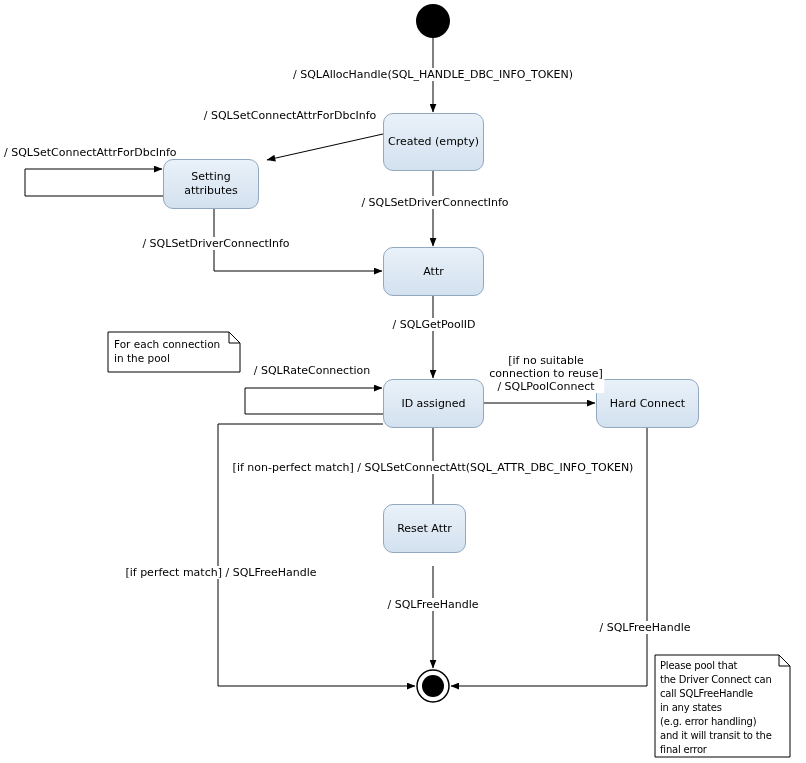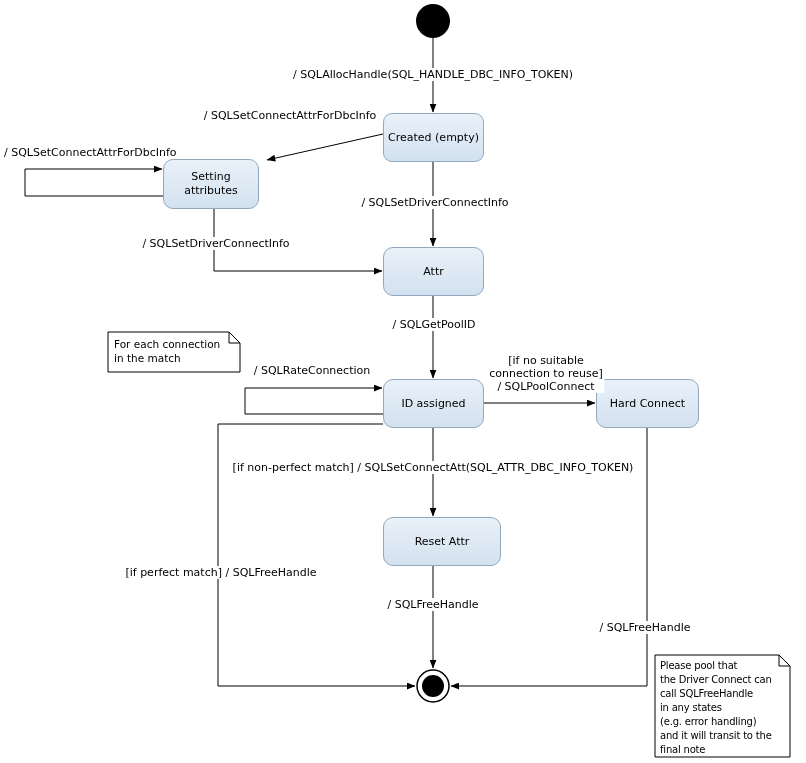--- a/index.html
+++ b/index.html
@@ -67,42 +67,42 @@
 
     <circle class="ring" cx="433" cy="686" r="16"></circle>
     <circle class="dot" cx="433" cy="686" r="11"></circle>
 
     <path class="note-shape" d="M108,332 L229,332 L240,343 L240,372 L108,372 Z"></path>
     <path class="note-fold" d="M229,332 L229,343 L240,343"></path>
     <path class="note-shape" d="M655,655 L779,655 L790,666 L790,757 L655,757 Z"></path>
     <path class="note-fold" d="M779,655 L779,666 L790,666"></path>
   </svg>
 
-  <div class="state" style="left:383px; top:113px; width:101px; height:49px;border-radius:9px;">
+  <div class="state" style="left:383px; top:113px; width:101px; height:58px;">
     <span>Created (empty)</span>
   </div>
 
   <div class="state" style="left:163px; top:159px; width:96px; height:50px;">
     <span>Setting</span>
     <span>attributes</span>
   </div>
 
   <div class="state" style="left:383px; top:247px; width:101px; height:49px;">
     <span>Attr</span>
   </div>
 
   <div class="state" style="left:383px; top:379px; width:101px; height:49px;">
     <span>ID assigned</span>
   </div>
 
   <div class="state" style="left:596px; top:379px; width:103px; height:49px;">
     <span>Hard Connect</span>
   </div>
 
-  <div class="state" style="left:383px; top:517px; width:118px; height:49px;">
+  <div class="state" style="left:383px; top:504px; width:83px; height:49px;">
     <span>Reset Attr</span>
   </div>
 
   <div class="lbl center" style="left:433px; top:68px;">/ SQLAllocHandle(SQL_HANDLE_DBC_INFO_TOKEN)</div>
   <div class="lbl center" style="left:290px; top:109px;">/ SQLSetConnectAttrForDbcInfo</div>
   <div class="lbl" style="left:2px; top:146px;">/ SQLSetConnectAttrForDbcInfo</div>
   <div class="lbl center" style="left:216px; top:237px;">/ SQLSetDriverConnectInfo</div>
   <div class="lbl center" style="left:435px; top:196px;">/ SQLSetDriverConnectInfo</div>
   <div class="lbl center" style="left:434px; top:318px;">/ SQLGetPoolID</div>
   <div class="lbl center" style="left:312px; top:364px;">/ SQLRateConnection</div>
@@ -113,26 +113,26 @@
     <div>/ SQLPoolConnect</div>
   </div>
 
   <div class="lbl center" style="left:433px; top:461px;">[if non-perfect match] / SQLSetConnectAtt(SQL_ATTR_DBC_INFO_TOKEN)</div>
   <div class="lbl center" style="left:433px; top:598px;">/ SQLFreeHandle</div>
   <div class="lbl center" style="left:221px; top:566px;">[if perfect match] / SQLFreeHandle</div>
   <div class="lbl center" style="left:645px; top:621px;">/ SQLFreeHandle</div>
 
   <div class="note-text" style="left:114px; top:337px;">
     <div>For each connection</div>
-    <div>in the match</div>
+    <div>in the pool</div>
   </div>
 
   <div class="note-text small" style="left:660px; top:659px;">
     <div>Please pool that</div>
     <div>the Driver Connect can</div>
     <div>call SQLFreeHandle</div>
     <div>in any states</div>
     <div>(e.g. error handling)</div>
     <div>and it will transit to the</div>
-    <div>final note</div>
+    <div>final error</div>
   </div>
 
 </div>
 
 </body></html>

